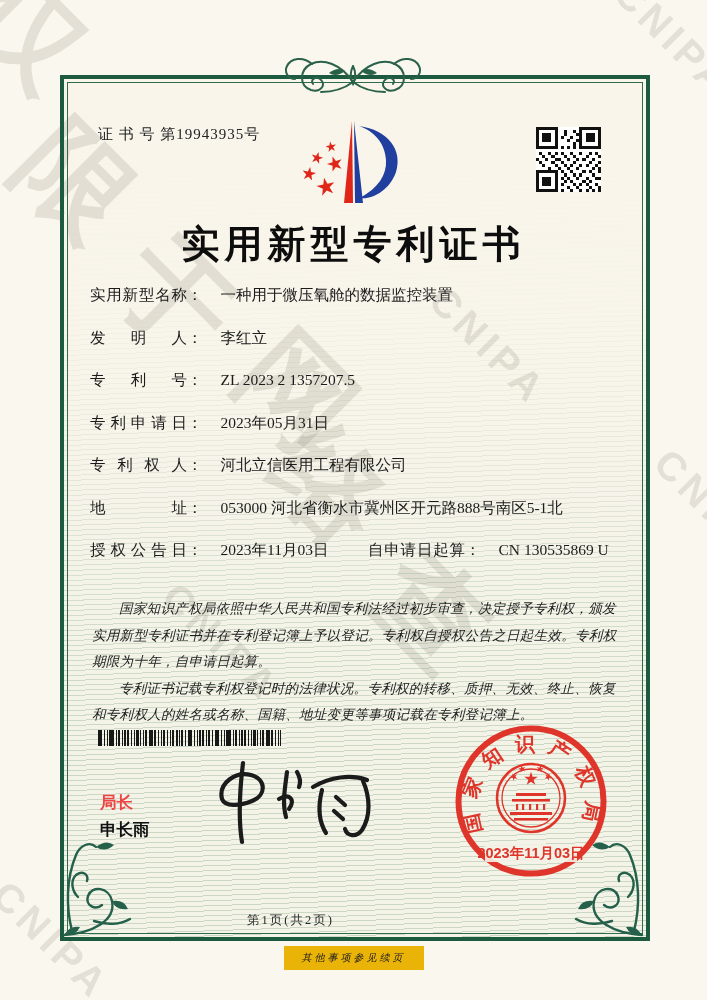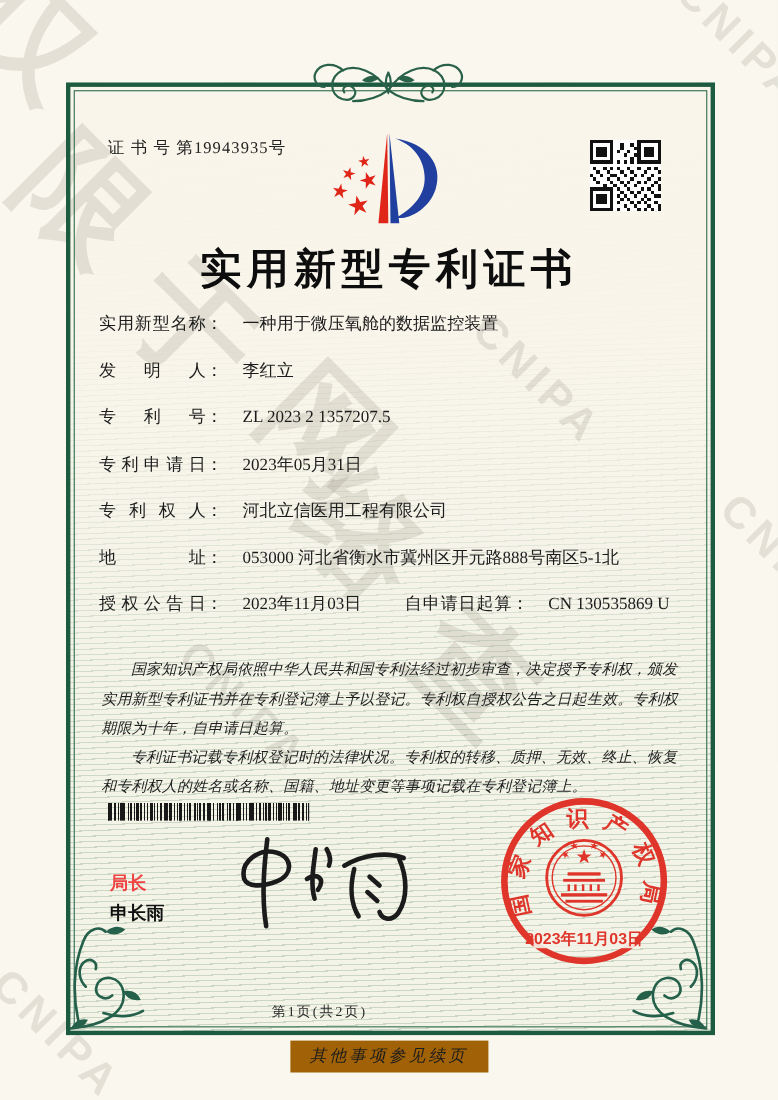--- a/index.html
+++ b/index.html
@@ -54,22 +54,22 @@
   .director-title{left:100px;top:792px;font-size:16.5px;font-weight:600;color:#ef4444;
     font-family:"Liberation Sans","DejaVu Sans",sans-serif;}
   .director-name{left:100px;top:819px;font-size:16.5px;font-weight:600;color:#111;
     font-family:"Liberation Sans","DejaVu Sans",sans-serif;}
 
   .signature{left:205px;top:750px;}
   .seal{left:452px;top:722px;}
 
   .page-note{left:0;top:912px;width:581px;text-align:center;font-size:12.5px;
              letter-spacing:2px;color:#2a2a2a;}
-  .cont-note{left:50%;top:946px;transform:translateX(-50%);background:#a16207;
-             padding:5px 18px;font-size:15px;font-style:italic;letter-spacing:3px;color:#1c1c1c;}
+  .cont-note{left:50%;top:946px;transform:translateX(-50%);background:#eab308;
+             padding:5px 18px;font-size:10px;font-style:italic;letter-spacing:3px;color:#1c1c1c;}
 </style>
 </head>
 <body>
 
 <div class="page">
 
   <div class="panel"></div>
 
   <span class="wm wm-char" style="left:-25px;top:-23px;">仅</span>
   <span class="wm wm-char" style="left:20px;top:127px;">限</span>

